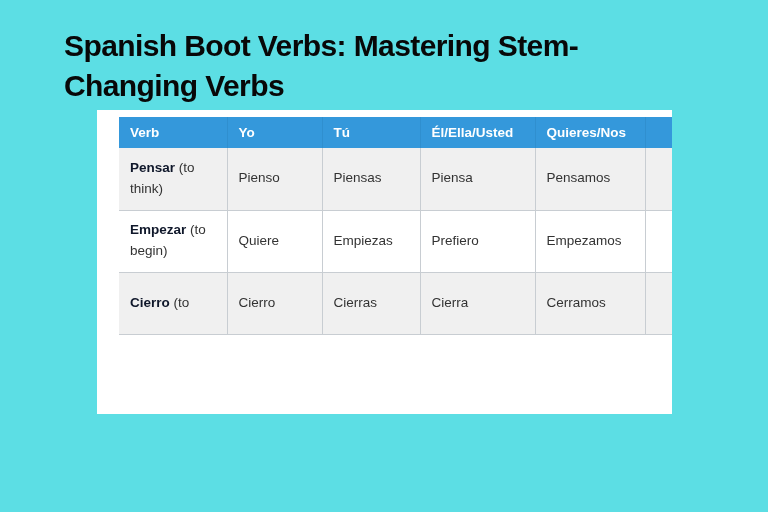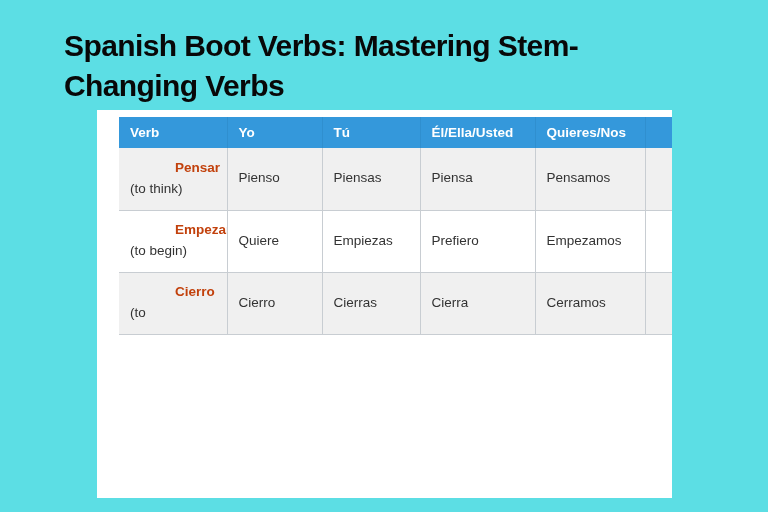--- a/index.html
+++ b/index.html
@@ -27,21 +27,21 @@
     line-height: 1.33;
     letter-spacing: -0.6px;
     color: #080808;
   }
 
   #card {
     position: absolute;
     left: 97px;
     top: 110px;
     width: 575px;
-    height: 388px;
+    height: 304px;
     background: #ffffff;
     overflow: hidden;
   }
 
   #table-scroll {
     position: absolute;
     left: 22px;
     top: 7px;
     width: 620px;
     overflow: hidden;
@@ -78,21 +78,21 @@
     border-right: 1px solid #c8cdd2;
     border-bottom: 1px solid #c8cdd2;
     overflow: hidden;
   }
   table.verb-table td:last-child { border-right: none; }
 
   table.verb-table tbody tr:nth-child(odd) td { background: #f0f0f0; }
   table.verb-table tbody tr:nth-child(even) td { background: #ffffff; }
 
   td.verb-cell { color: #2b2b2b; }
-  td.verb-cell .verb-name { font-weight: bold; color: #c2410c; margin-left: 45px; }
+  td.verb-cell .verb-name { font-weight: bold; color: #0f172a; }
   td.verb-cell .verb-gloss { font-weight: normal; color: #333333; }
 
   
   col.c0 { width: 108px; }
   col.c1 { width: 95px; }
   col.c2 { width: 98px; }
   col.c3 { width: 115px; }
   col.c4 { width: 110px; }
   col.c5 { width: 94px; }
 </style>

